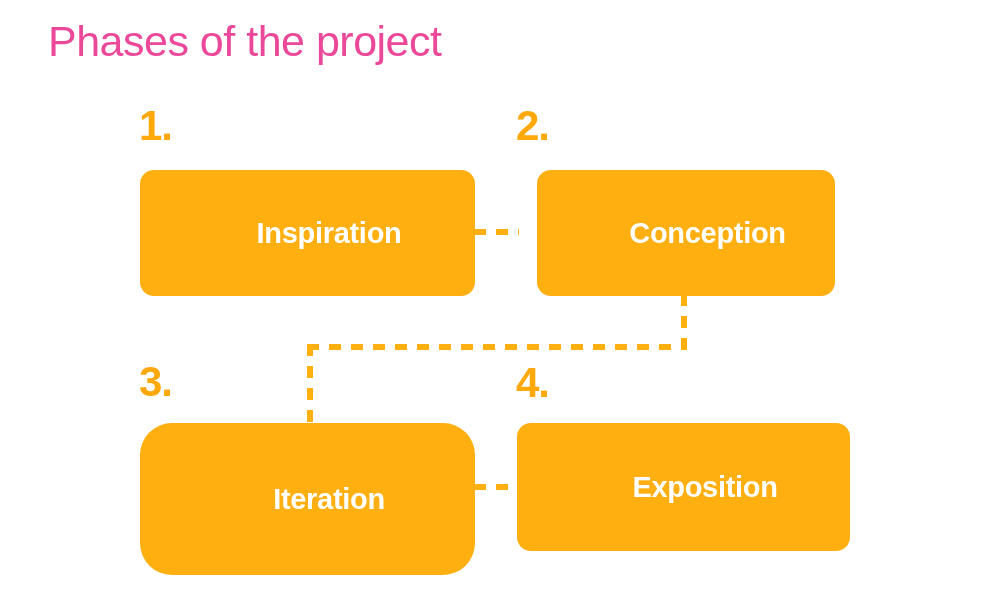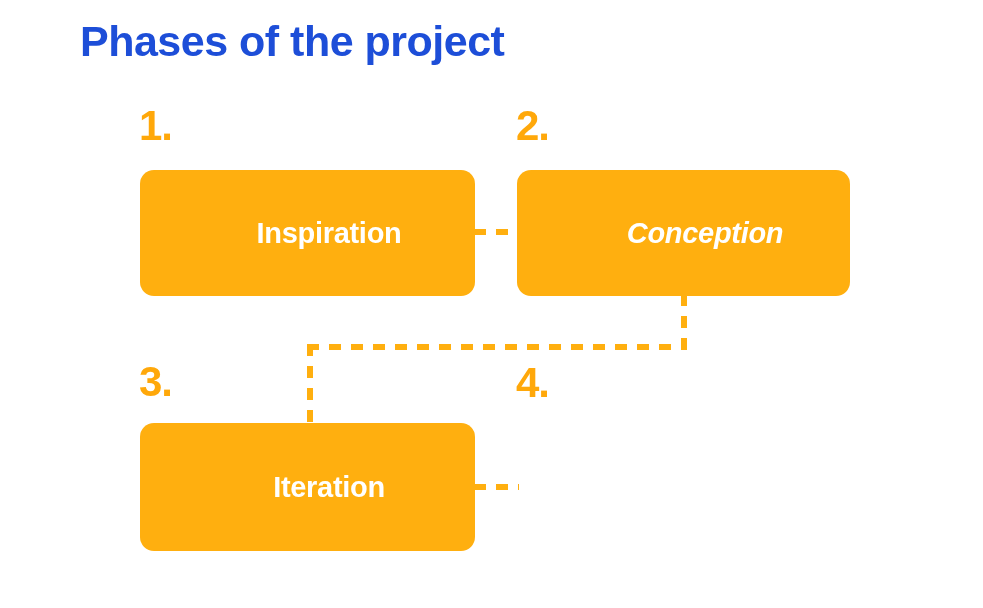--- a/index.html
+++ b/index.html
@@ -16,26 +16,26 @@
   #canvas {
     position: relative;
     width: 983px;
     height: 608px;
     background: #ffffff;
   }
 
   
   .page-title {
     position: absolute;
-    left: 80px;
+    left: 48px;
     top: 18px;
     font-size: 43px;
-    font-weight: bold;
+    font-weight: normal;
     letter-spacing: -0.5px;
-    color: #1d4ed8;
+    color: #ec4899;
     white-space: nowrap;
     line-height: 1.1;
   }
 
   
   .step-number {
     position: absolute;
     font-size: 42px;
     font-weight: bold;
     color: #ffa80a;
@@ -60,22 +60,22 @@
   .phase-label {
     color: #ffffff;
     font-size: 29px;
     font-weight: bold;
     letter-spacing: -0.3px;
     line-height: 1;
     white-space: nowrap;
     margin-left: 43px;
   }
   .box-1 { left: 140px; top: 170px;  width: 335px; height: 126px; }
-  .box-2 { left: 517px; top: 170px;  width: 333px; height: 126px; font-style: italic; }
-  .box-3 { left: 140px; top: 423px;  width: 335px; height: 128px; }
+  .box-2 { left: 537px; top: 170px;  width: 298px; height: 126px; }
+  .box-3 { left: 140px; top: 423px;  width: 335px; height: 152px; border-radius: 32px; }
   .box-4 { left: 517px; top: 423px;  width: 333px; height: 128px; }
 
   
   .conn {
     position: absolute;
   }
   .conn-h {
     height: 6px;
     background-image: linear-gradient(to right, #ffaf0f 0 12px, transparent 12px 22px);
     background-size: 22px 6px;
@@ -114,20 +114,23 @@
   <div class="phase-box box-2">
     <span class="phase-label">Conception</span>
   </div>
 
   <div class="step-number num-3">3.</div>
   <div class="phase-box box-3">
     <span class="phase-label">Iteration</span>
   </div>
 
   <div class="step-number num-4">4.</div>
+  <div class="phase-box box-4">
+    <span class="phase-label">Exposition</span>
+  </div>
 
   <div class="conn conn-h conn-1-2"></div>
   <div class="conn conn-v conn-2-down"></div>
   <div class="conn conn-h conn-mid"></div>
   <div class="conn conn-v conn-3-down"></div>
   <div class="conn conn-h conn-3-4"></div>
 
 </div>
 
 </body></html>

